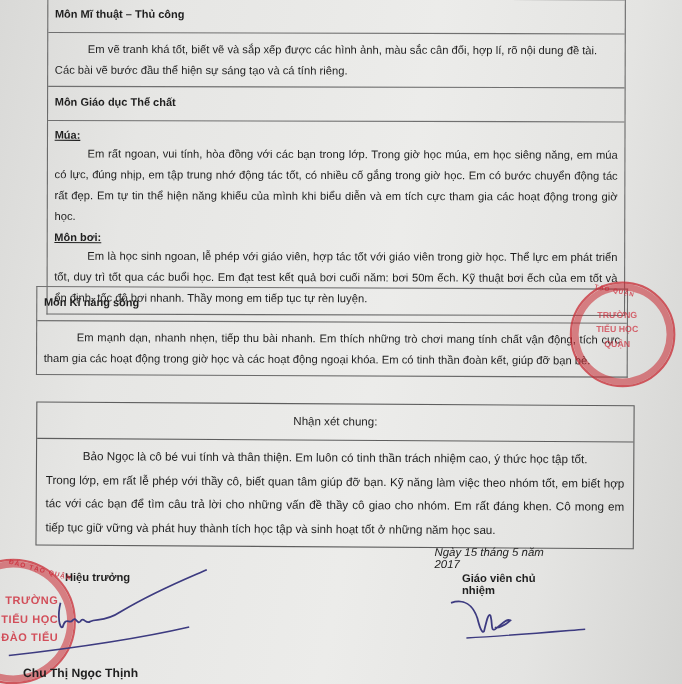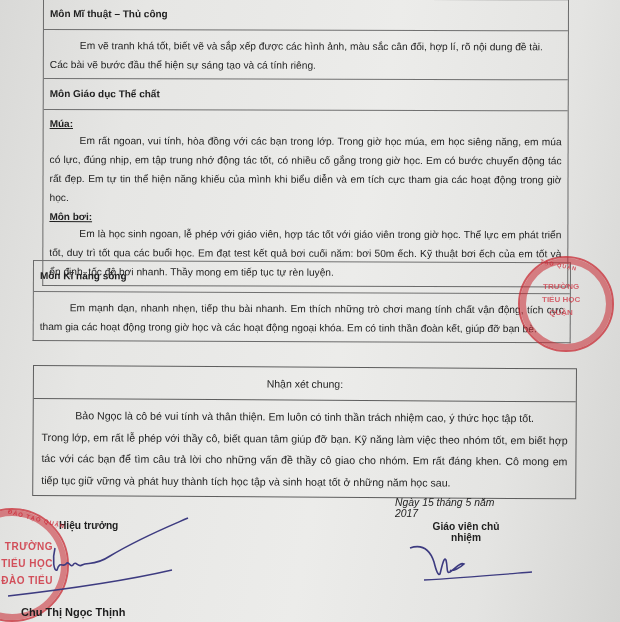--- a/index.html
+++ b/index.html
@@ -107,21 +107,20 @@
       left: 47px; top: 520px;
       font-weight: bold;
       font-size: 10.2px;
       margin-left: 12px;
     }
     .sig-title-right {
       position: absolute;
       left: 420px; top: 521px;
       font-weight: bold;
       font-size: 10.2px;
-      text-align: center;
     }
     .sig-name-left {
       position: absolute;
       left: 21px; top: 606px;
       font-weight: bold;
       font-size: 11px;
     }
     .sig-name-right {
       position: absolute;
       left: 428px; top: 606px;

